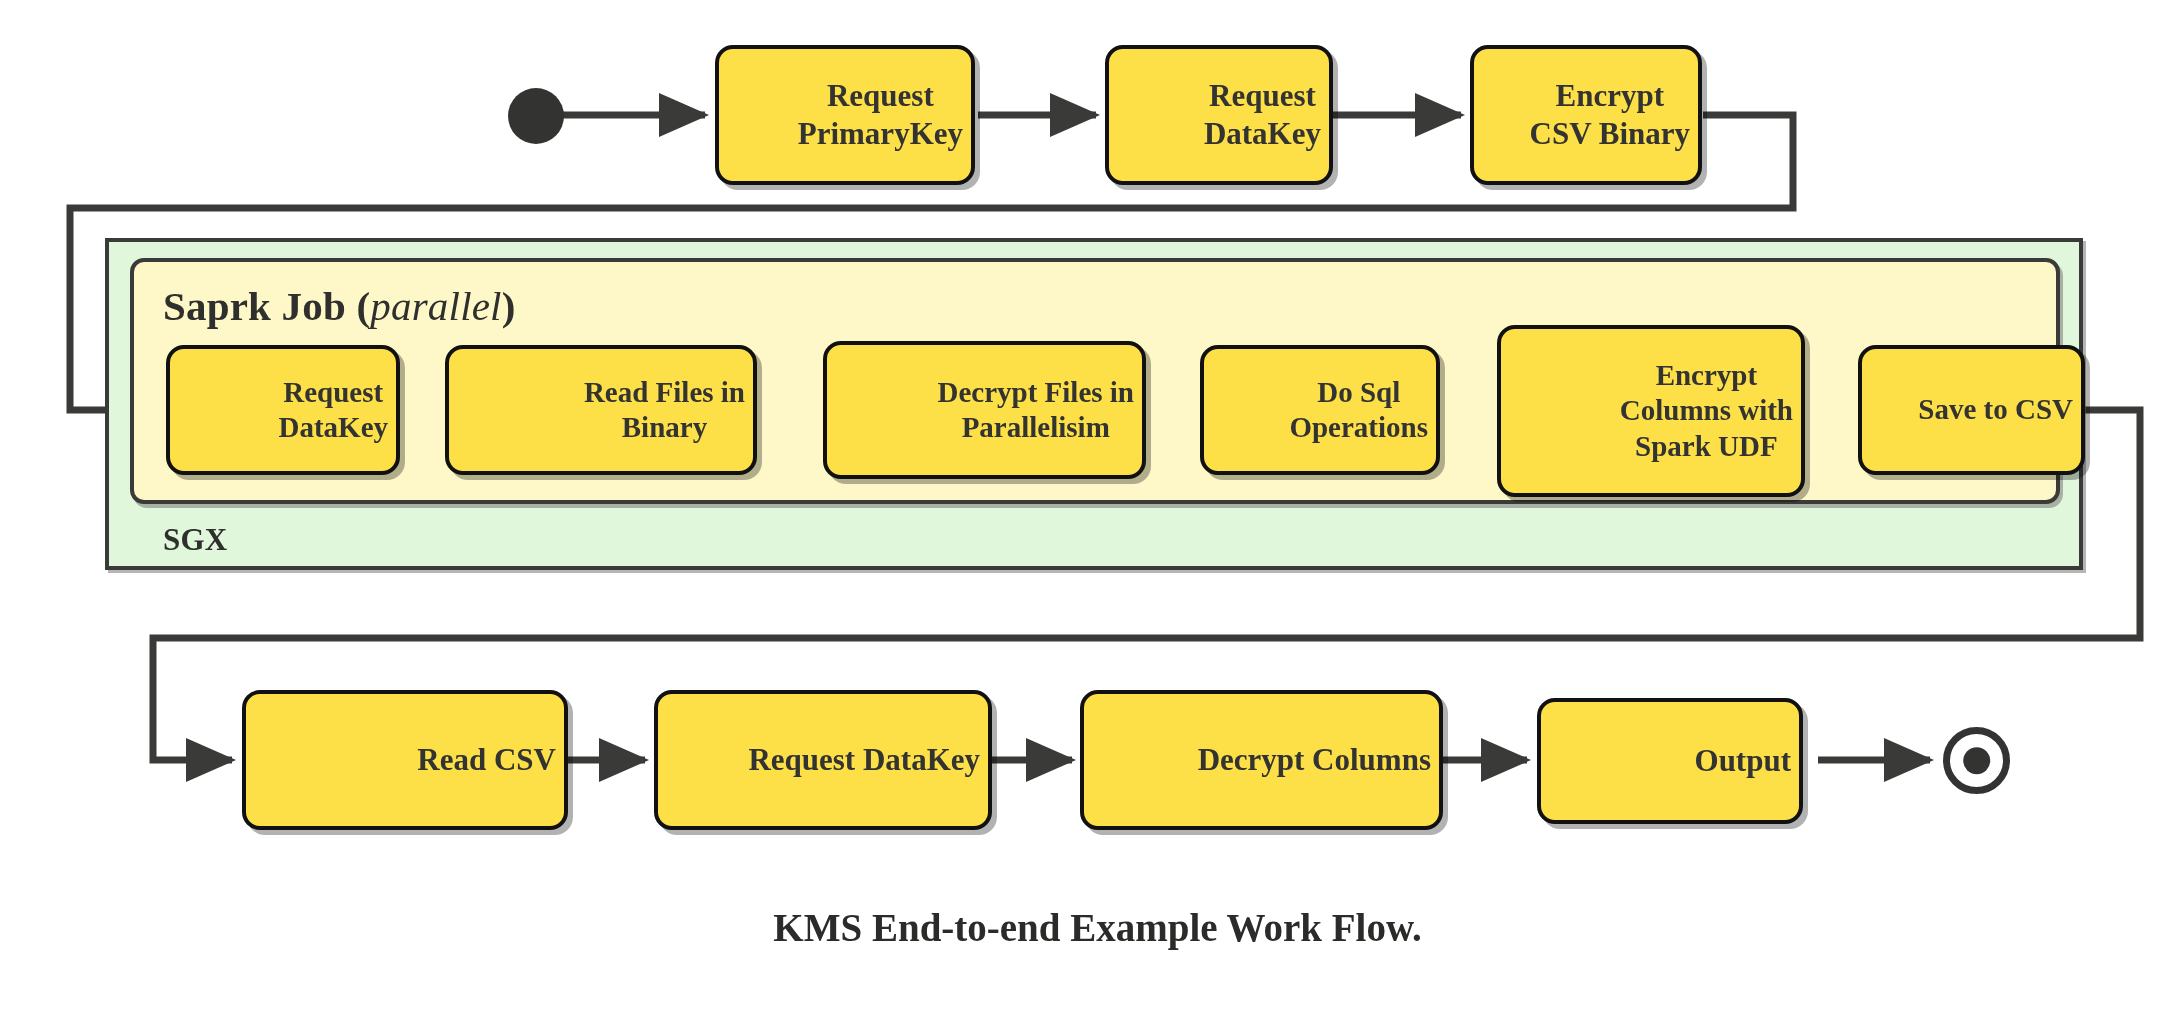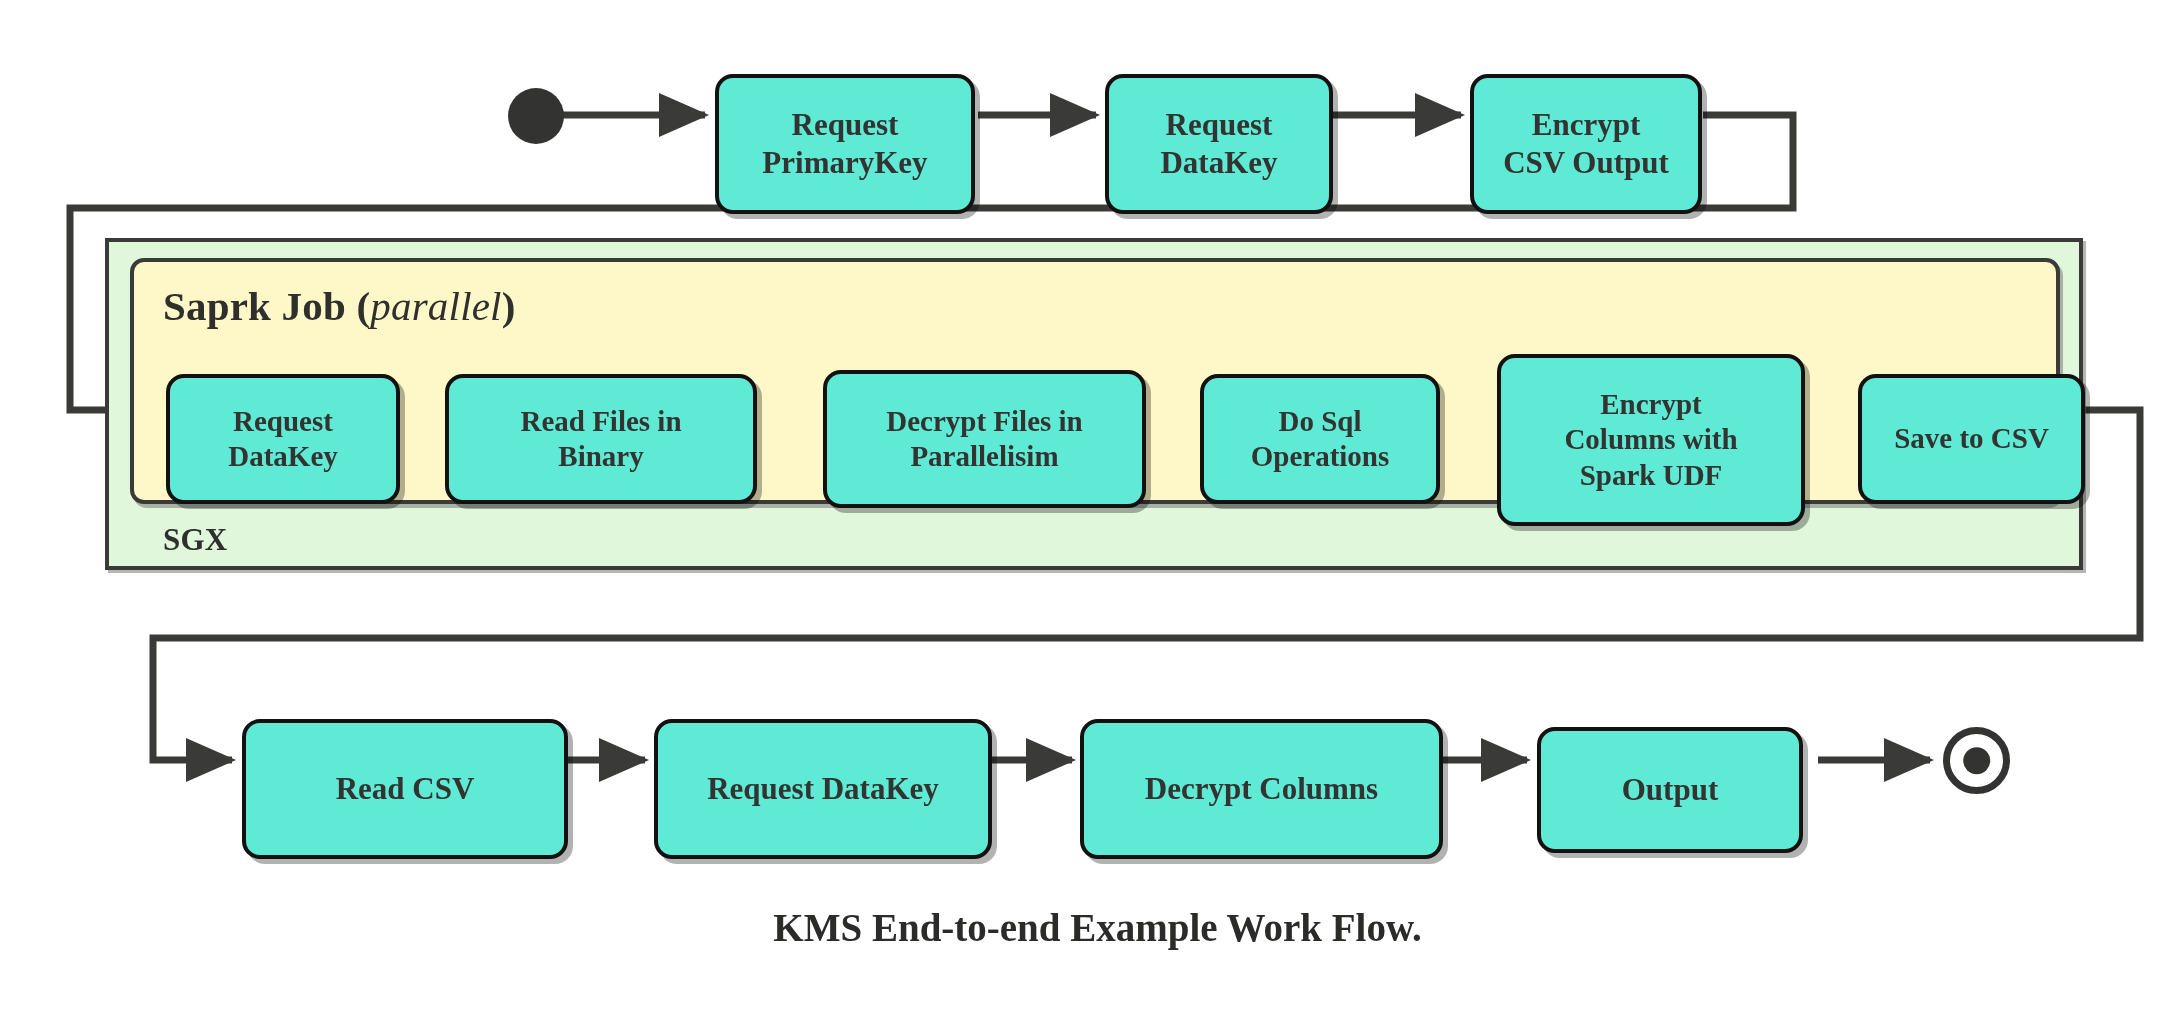--- a/index.html
+++ b/index.html
@@ -55,33 +55,32 @@
   }
   .region-label .ital {
     font-style: italic;
     font-weight: normal;
   }
 
   
   .node {
     position: absolute;
     box-sizing: border-box;
-    background: #5eead4;
+    background: #fde047;
     border: 4px solid #111111;
     border-radius: 18px;
     display: flex;
     align-items: center;
-    justify-content: center;
+    justify-content: flex-end;
     text-align: center;
     font-weight: bold;
     color: #333331;
     line-height: 1.22;
     box-shadow: 5px 5px 0 rgba(0,0,0,0.30);
     padding: 0 8px;
-    margin-top: 29px;
   }
   .node span { display: block; }
 
   
   .start-node {
     position: absolute;
     background: #333331;
     border-radius: 50%;
   }
   .end-node {
@@ -161,21 +160,21 @@
   <div class="node" style="left:1105px; top:45px; width:228px; height:140px; font-size:31px;">
     <div>
       <span>Request</span>
       <span>DataKey</span>
     </div>
   </div>
 
   <div class="node" style="left:1470px; top:45px; width:232px; height:140px; font-size:31px;">
     <div>
       <span>Encrypt</span>
-      <span>CSV Output</span>
+      <span>CSV Binary</span>
     </div>
   </div>
 
   <div class="region region-sgx" style="left:105px; top:238px; width:1978px; height:332px;"></div>
 
   <div class="region region-spark" style="left:130px; top:258px; width:1930px; height:246px;"></div>
 
   <div class="region-label" style="left:163px; top:282px; font-size:41px;">
     <span>Saprk Job</span><span>&nbsp;</span><span class="paren">(</span><span class="ital">parallel</span><span class="paren">)</span>
   </div>

